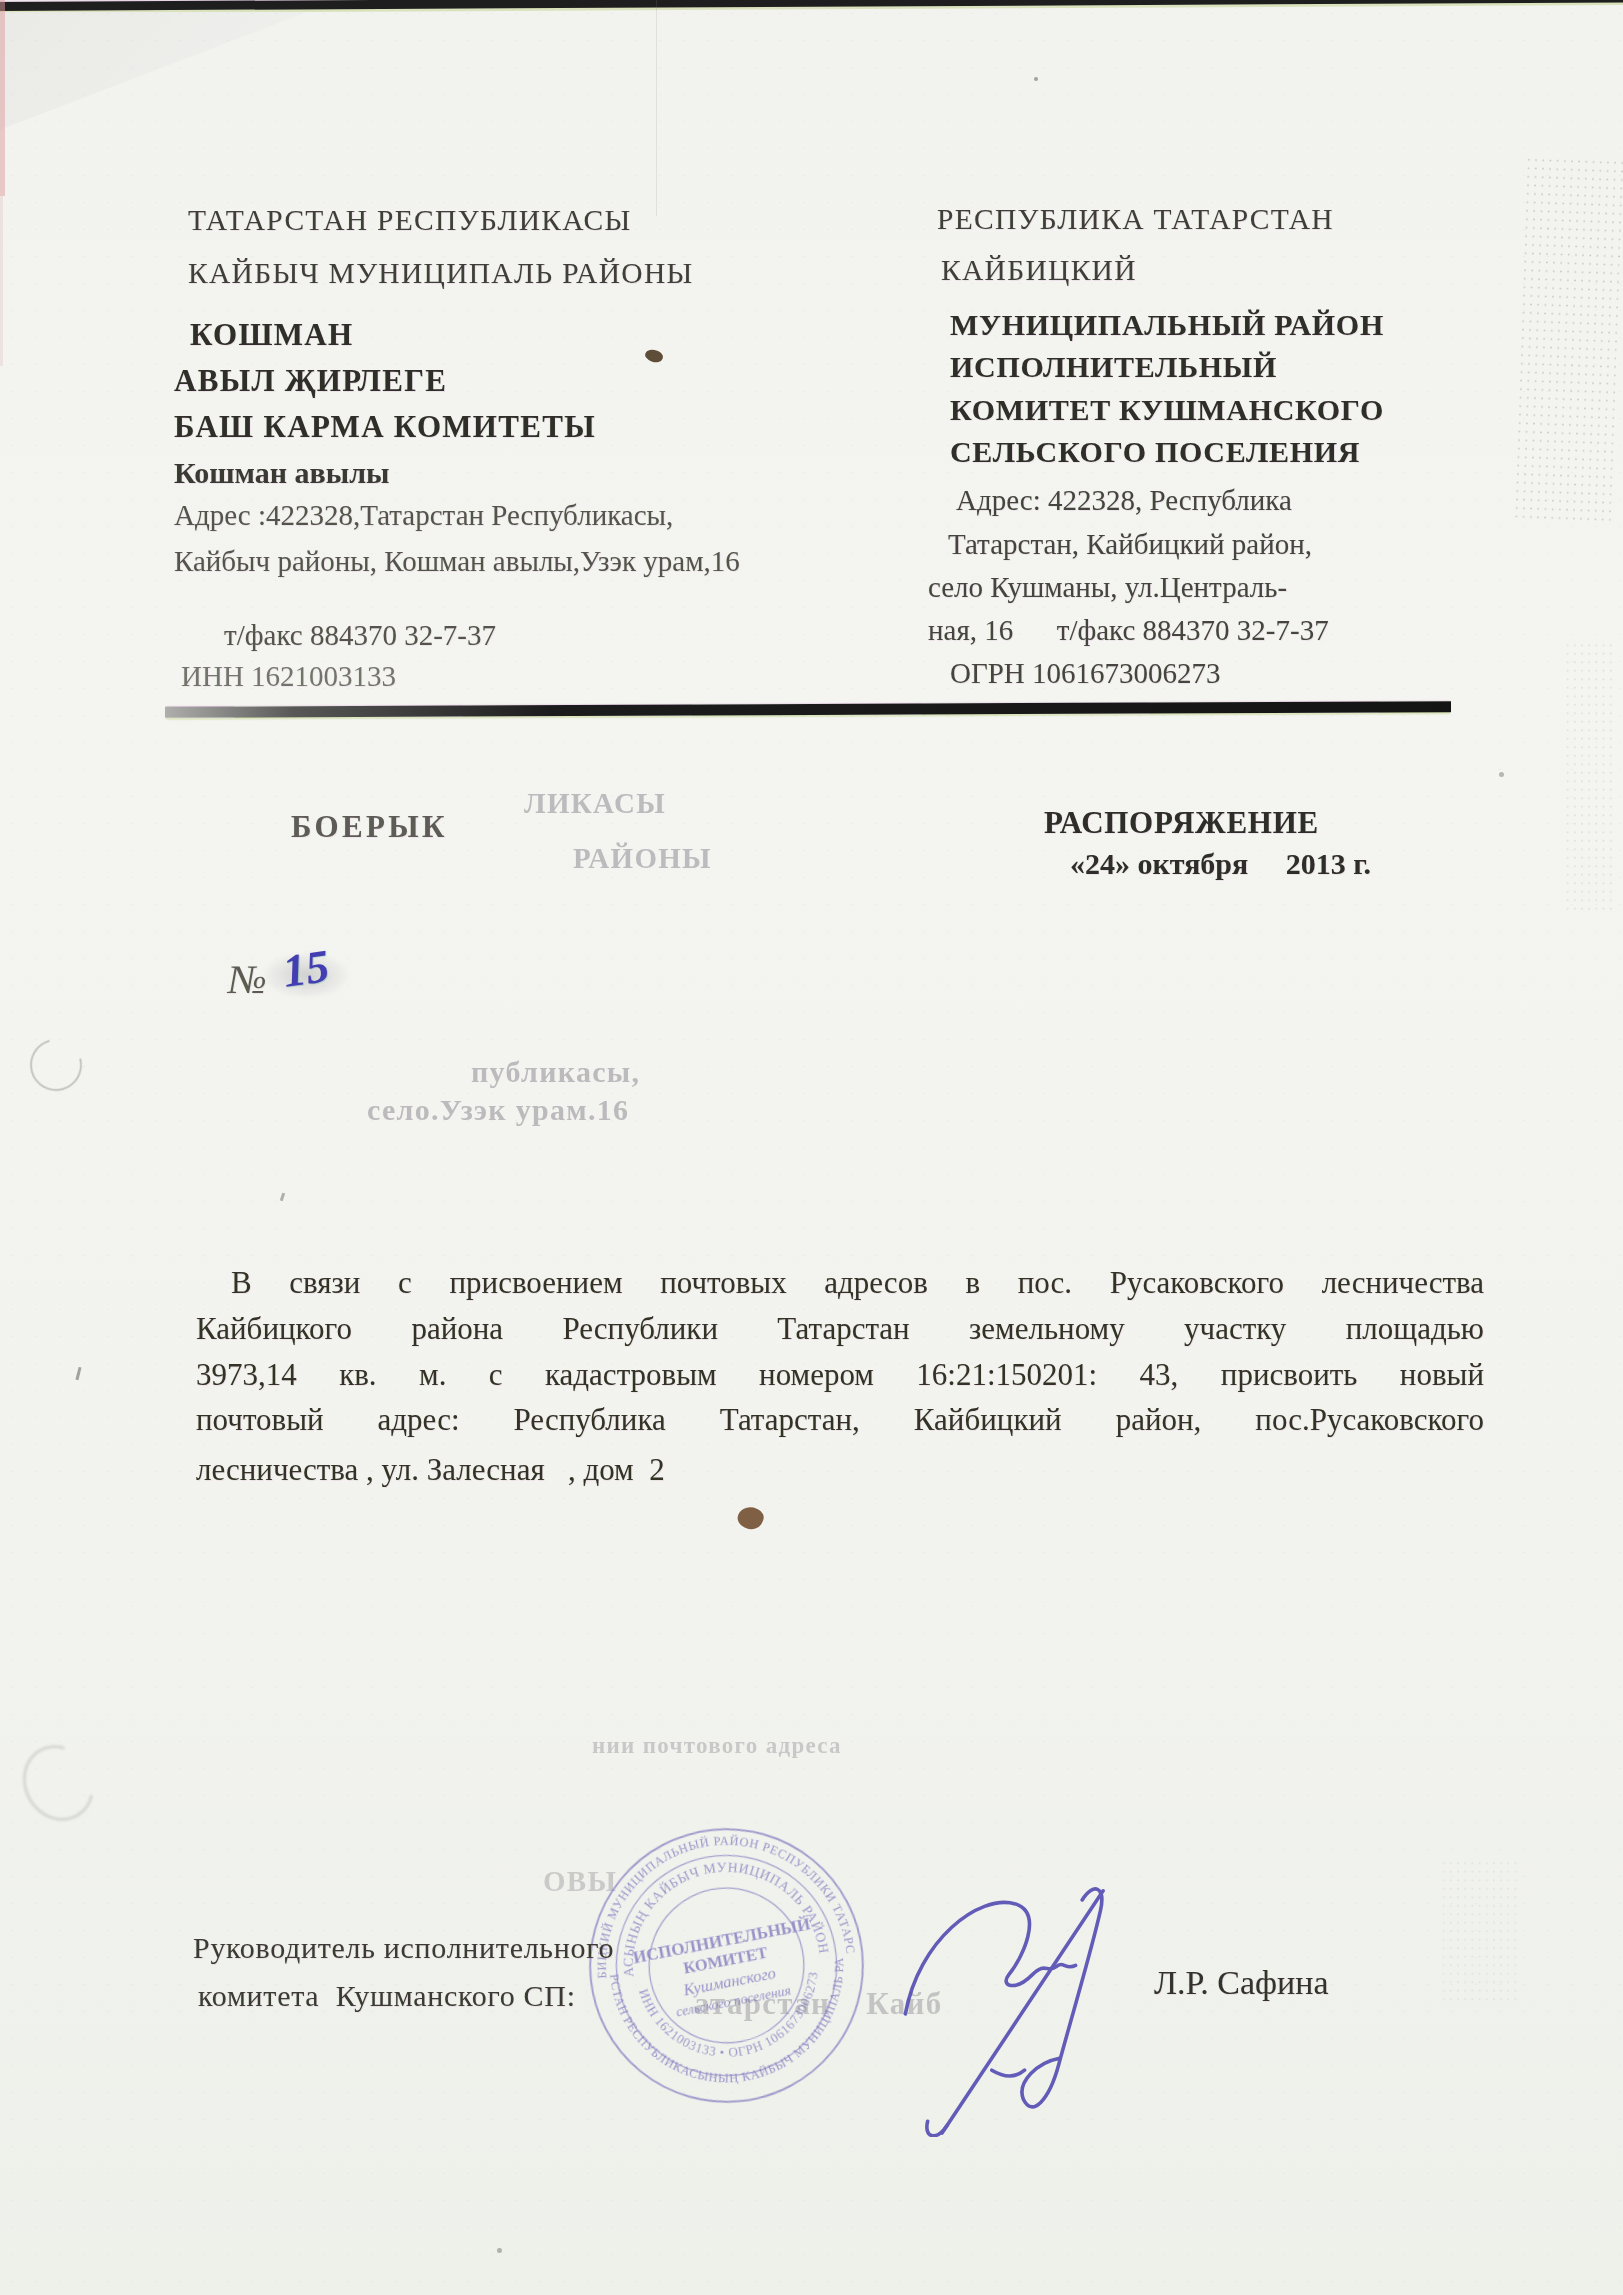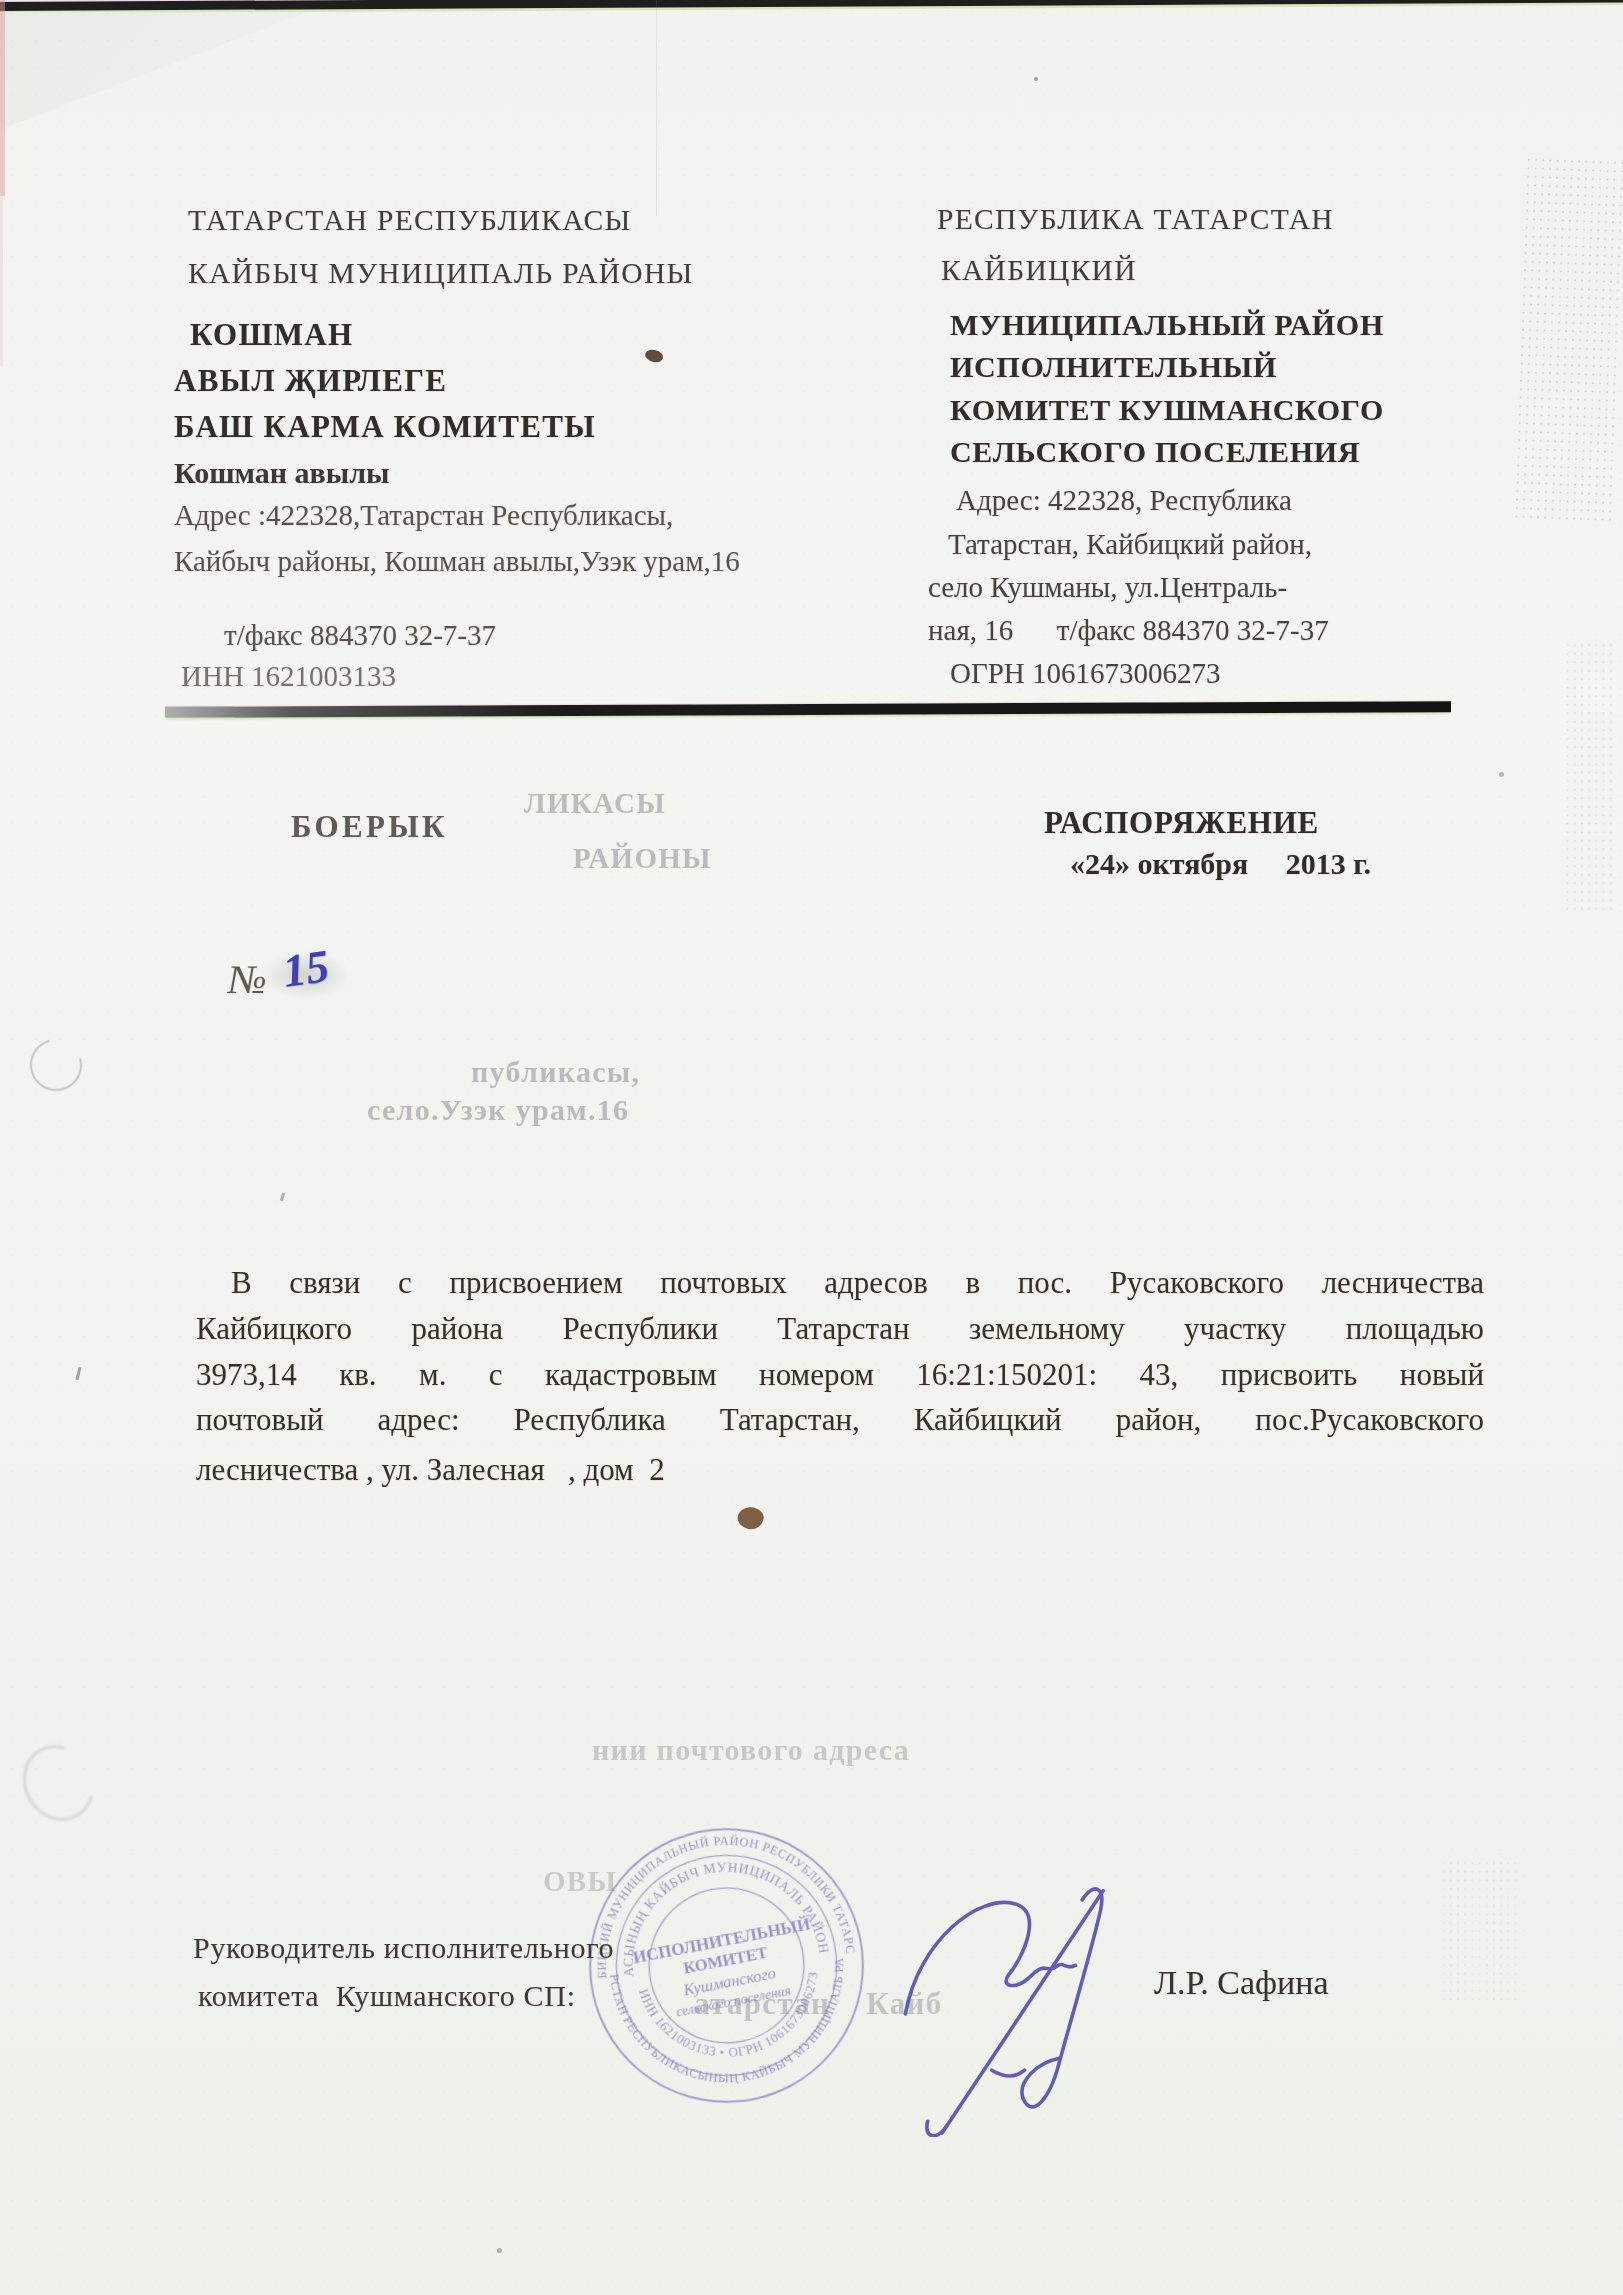--- a/index.html
+++ b/index.html
@@ -92,21 +92,21 @@
   <div>
     <div class="t j" style="left:196px;top:1266px;width:1288px;font-size:31px;text-indent:35px;color:#343227;">В связи с присвоением почтовых адресов в пос. Русаковского лесничества</div>
     <div class="t j" style="left:196px;top:1312px;width:1288px;font-size:31px;color:#343227;">Кайбицкого района Республики Татарстан земельному участку площадью</div>
     <div class="t j" style="left:196px;top:1358px;width:1288px;font-size:31px;color:#343227;">3973,14 кв. м. с кадастровым номером 16:21:150201: 43, присвоить новый</div>
     <div class="t j" style="left:196px;top:1403px;width:1288px;font-size:31px;color:#343227;">почтовый адрес: Республика Татарстан, Кайбицкий район, пос.Русаковского</div>
     <div class="t pre" style="left:196px;top:1453px;font-size:31px;color:#343227;">лесничества , ул. Залесная   , дом  2</div>
   </div>
   <div class="artifact" style="left:738px;top:1507px;width:25px;height:22px;background:#6b4526;
               border-radius:62% 40% 55% 45%;opacity:.85;transform:rotate(24deg);"></div>
 
-  <div class="ghost" style="left:592px;top:1733px;font-size:30px;opacity:.75;">нии почтового адреса</div>
+  <div class="ghost" style="left:592px;top:1733px;font-size:23px;opacity:.75;">нии почтового адреса</div>
   <div class="ghost" style="left:543px;top:1865px;font-size:29px;opacity:.7;">ОВЫ</div>
   <div class="ghost" style="left:694px;top:1986px;font-size:31px;opacity:.8;">атарстан    Кайб</div>
 
   <svg style="position:absolute;left:579px;top:1818px;opacity:.88;filter:blur(0.3px);transform:rotate(-6deg);" width="295" height="295" viewBox="0 0 450 450">
     <defs>
       <path id="arcOutTop" d="M 41 225 A 184 184 0 0 1 409 225"></path>
       <path id="arcOutBot" d="M 47 225 A 178 178 0 0 0 403 225"></path>
       <path id="arcInTop" d="M 82 225 A 143 143 0 0 1 368 225"></path>
       <path id="arcInBot" d="M 86 225 A 139 139 0 0 0 364 225"></path>
     </defs>

